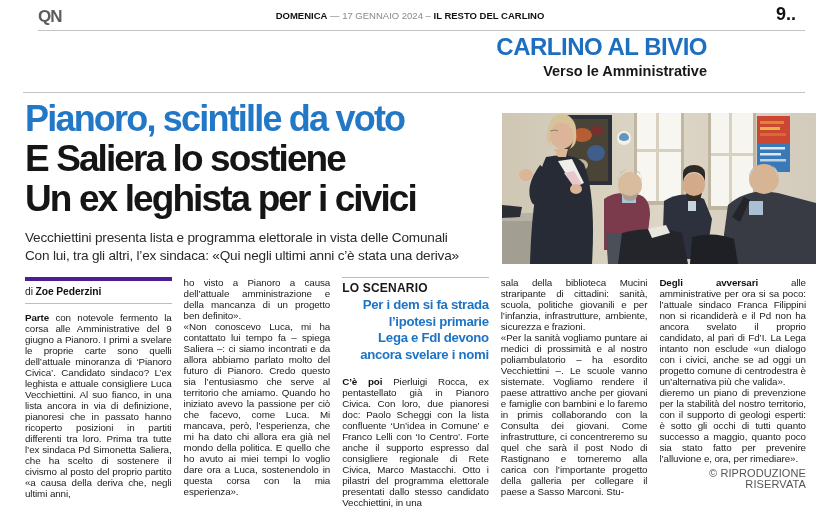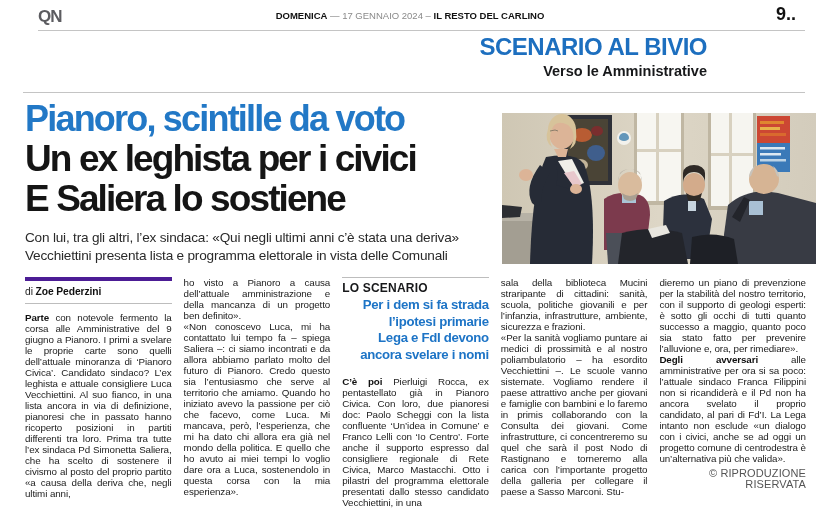--- a/index.html
+++ b/index.html
@@ -62,33 +62,33 @@
   <div class="mast-logo">QN</div>
   <div class="mast-center">
     <b>DOMENICA</b>
     <span class="dim">— 17 GENNAIO 2024 –</span>
     <b>IL RESTO DEL CARLINO</b>
   </div>
   <div class="mast-page">9..</div>
   <div class="rule-1"></div>
 
   <div class="kicker-wrap">
-    <div class="kicker">SCENARIO AL BIVIO</div>
+    <div class="kicker">CARLINO AL BIVIO</div>
     <div class="subkicker">Verso le Amministrative</div>
   </div>
   <div class="rule-2"></div>
 
   <div class="headline-box">
     <div class="hl-blue">Pianoro, scintille da voto</div>
+    <div class="hl-black">E Saliera lo sostiene</div>
     <div class="hl-black">Un ex leghista per i civici</div>
-    <div class="hl-black">E Saliera lo sostiene</div>
   </div>
   <div class="standfirst">
+    <div>Vecchiettini presenta lista e programma elettorale in vista delle Comunali</div>
     <div>Con lui, tra gli altri, l’ex sindaca: «Qui negli ultimi anni c’è stata una deriva»</div>
-    <div>Vecchiettini presenta lista e programma elettorale in vista delle Comunali</div>
   </div>
 
   <div class="photo">
     <svg width="314" height="151" viewBox="0 0 314 151" xmlns="http://www.w3.org/2000/svg">
       <defs>
         <linearGradient id="wall" x1="0" y1="0" x2="1" y2="0">
           <stop offset="0" stop-color="#cfc7b4"></stop>
             <stop offset="0.5" stop-color="#ddd6c6"></stop>
             <stop offset="1" stop-color="#d3ccbc"></stop>
         </linearGradient>
@@ -206,19 +206,19 @@
 ancora svelare i nomi</div>
       <p><b>C’è poi</b><span> Pierluigi Rocca, ex pentastellato già in Pianoro Civica. Con loro, due pianoresi doc: Paolo Scheggi con la lista confluente ‘Un’idea in Comune’ e Franco Lelli con ‘Io Centro’. Forte anche il supporto espresso dal consigliere regionale di Rete Civica, Marco Mastacchi. Otto i pilastri del programma elettorale presentati dallo stesso candidato Vecchiettini, in una</span></p>
     </div>
 
     <div class="col">
       <p>sala della biblioteca Mucini straripante di cittadini: sanità, scuola, politiche giovanili e per l’infanzia, infrastrutture, ambiente, sicurezza e frazioni.</p>
       <p>«Per la sanità vogliamo puntare ai medici di prossimità e al nostro poliambulatorio – ha esordito Vecchiettini –. Le scuole vanno sistemate. Vogliamo rendere il paese attrattivo anche per giovani e famiglie con bambini e lo faremo in primis collaborando con la Consulta dei giovani. Come infrastrutture, ci concentreremo su quel che sarà il post Nodo di Rastignano e torneremo alla carica con l’importante progetto della galleria per collegare il paese a Sasso Marconi. Stu-</p>
     </div>
 
     <div class="col">
+      <p><b>Degli avversari</b><span> alle amministrative per ora si sa poco: l’attuale sindaco Franca Filippini non si ricandiderà e il Pd non ha ancora svelato il proprio candidato, al pari di Fd’I. La Lega intanto non esclude «un dialogo con i civici, anche se ad oggi un progetto comune di centrodestra è un’alternativa più che valida».</span></p>
       <p>dieremo un piano di prevenzione per la stabilità del nostro territorio, con il supporto di geologi esperti: è sotto gli occhi di tutti quanto successo a maggio, quanto poco sia stato fatto per prevenire l’alluvione e, ora, per rimediare».</p>
-      <p><b>Degli avversari</b><span> alle amministrative per ora si sa poco: l’attuale sindaco Franca Filippini non si ricandiderà e il Pd non ha ancora svelato il proprio candidato, al pari di Fd’I. La Lega intanto non esclude «un dialogo con i civici, anche se ad oggi un progetto comune di centrodestra è un’alternativa più che valida».</span></p>
       <div class="copyright">© RIPRODUZIONE RISERVATA</div>
     </div>
 
   </div>
 </div>
 
 </body></html>

